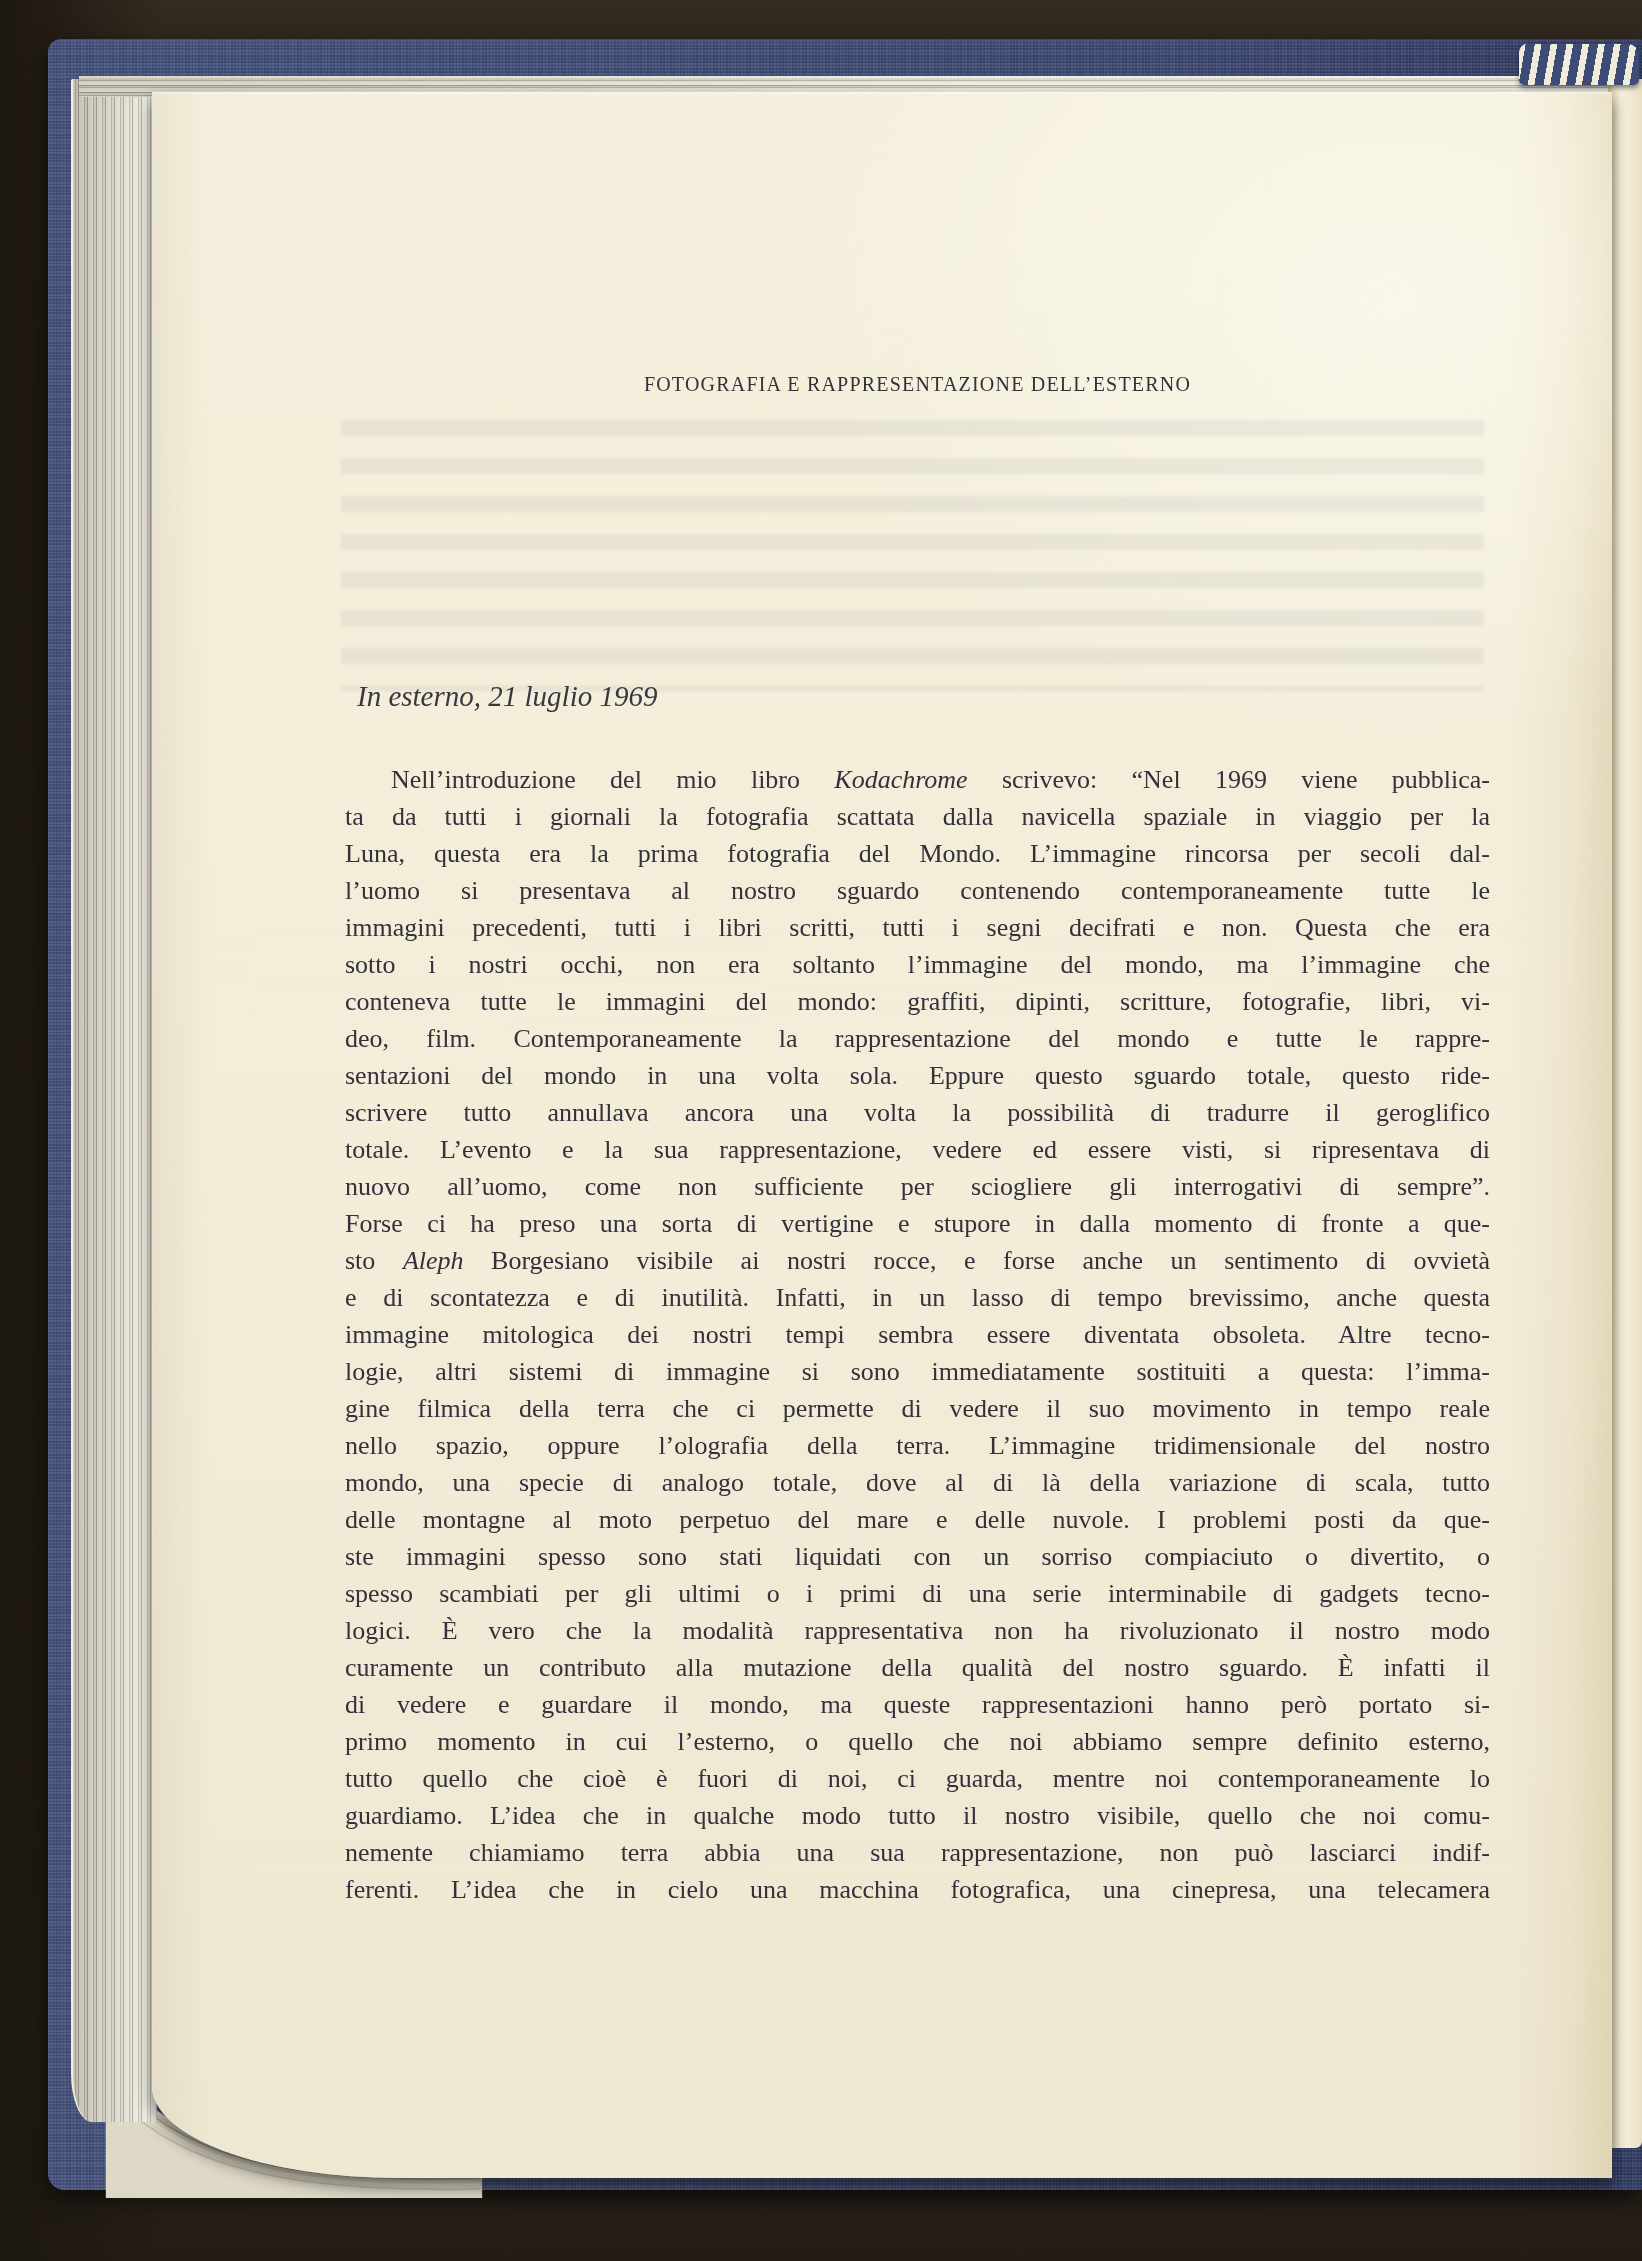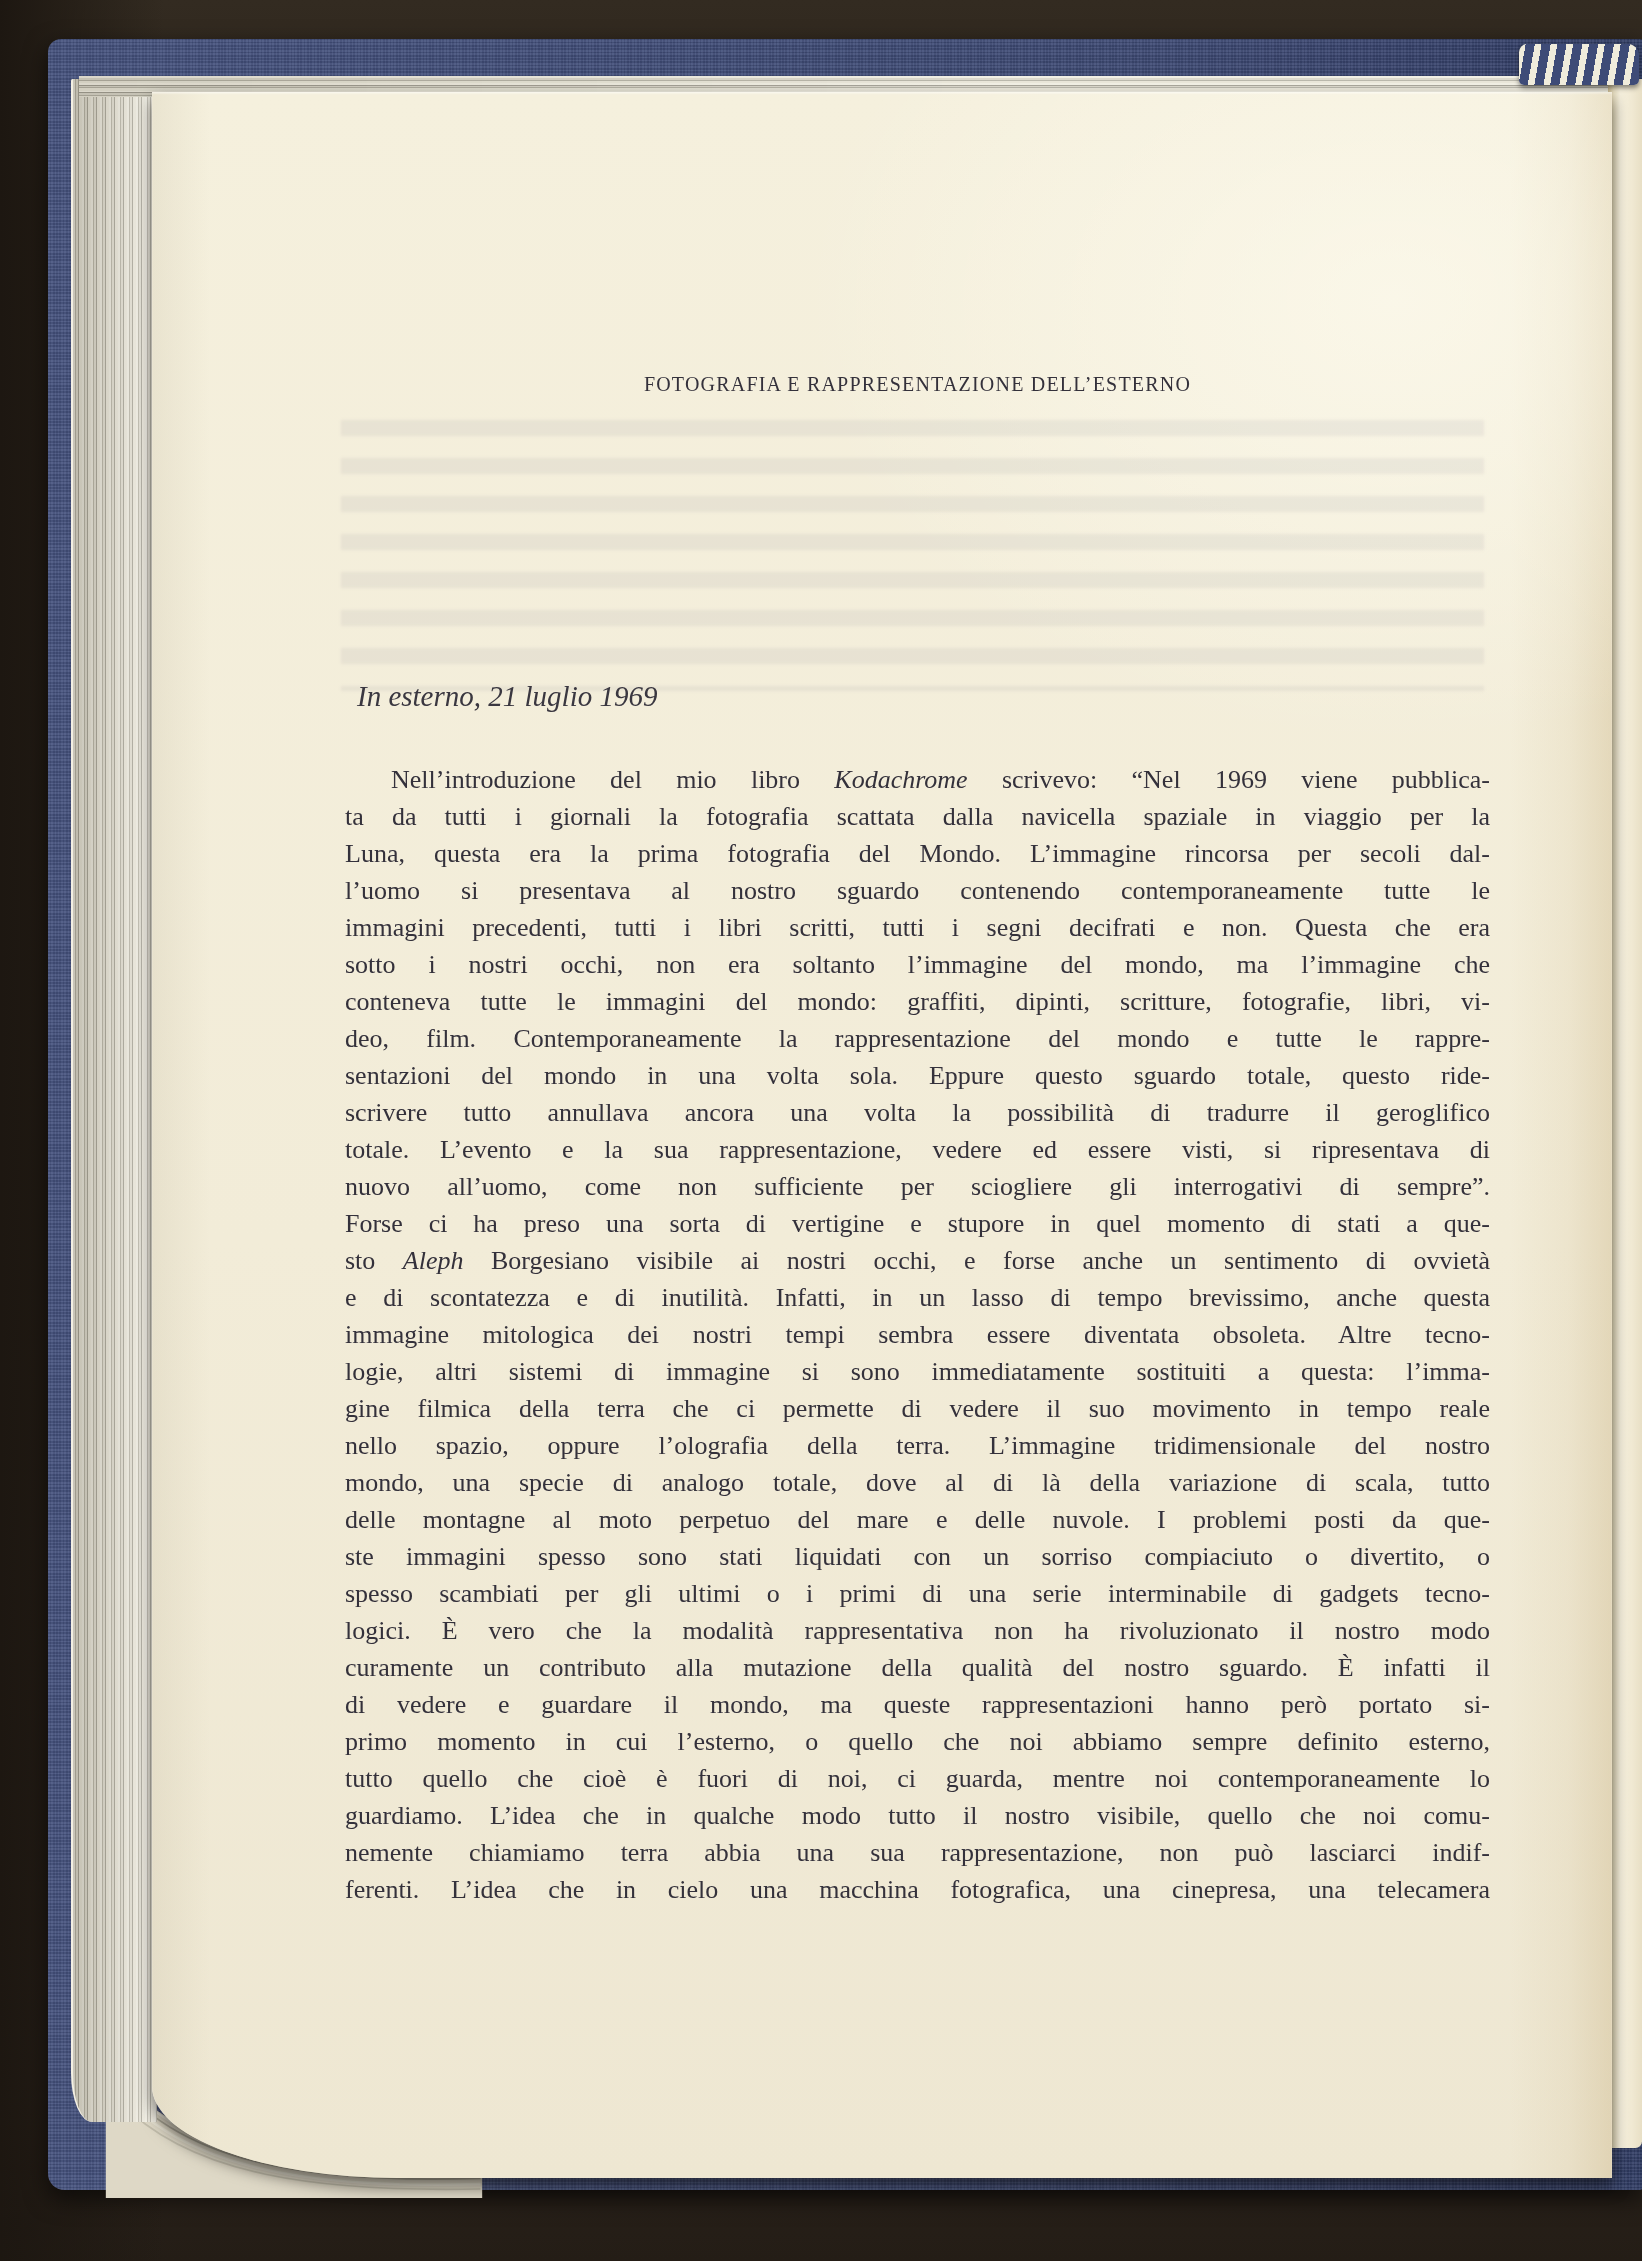--- a/index.html
+++ b/index.html
@@ -130,22 +130,22 @@
         <div class="line"><span>Luna, questa era la prima fotografia del Mondo. L’immagine rincorsa per secoli dal-</span></div>
         <div class="line"><span>l’uomo si presentava al nostro sguardo contenendo contemporaneamente tutte le</span></div>
         <div class="line"><span>immagini precedenti, tutti i libri scritti, tutti i segni decifrati e non. Questa che era</span></div>
         <div class="line"><span>sotto i nostri occhi, non era soltanto l’immagine del mondo, ma l’immagine che</span></div>
         <div class="line"><span>conteneva tutte le immagini del mondo: graffiti, dipinti, scritture, fotografie, libri, vi-</span></div>
         <div class="line"><span>deo, film. Contemporaneamente la rappresentazione del mondo e tutte le rappre-</span></div>
         <div class="line"><span>sentazioni del mondo in una volta sola. Eppure questo sguardo totale, questo ride-</span></div>
         <div class="line"><span>scrivere tutto annullava ancora una volta la possibilità di tradurre il geroglifico</span></div>
         <div class="line"><span>totale. L’evento e la sua rappresentazione, vedere ed essere visti, si ripresentava di</span></div>
         <div class="line"><span>nuovo all’uomo, come non sufficiente per sciogliere gli interrogativi di sempre”.</span></div>
-        <div class="line"><span>Forse ci ha preso una sorta di vertigine e stupore in quel momento di stati a que-</span></div>
-        <div class="line"><span>sto </span><i>Aleph</i><span> Borgesiano visibile ai nostri occhi, e forse anche un sentimento di ovvietà</span></div>
+        <div class="line"><span>Forse ci ha preso una sorta di vertigine e stupore in dalla momento di fronte a que-</span></div>
+        <div class="line"><span>sto </span><i>Aleph</i><span> Borgesiano visibile ai nostri rocce, e forse anche un sentimento di ovvietà</span></div>
         <div class="line"><span>e di scontatezza e di inutilità. Infatti, in un lasso di tempo brevissimo, anche questa</span></div>
         <div class="line"><span>immagine mitologica dei nostri tempi sembra essere diventata obsoleta. Altre tecno-</span></div>
         <div class="line"><span>logie, altri sistemi di immagine si sono immediatamente sostituiti a questa: l’imma-</span></div>
         <div class="line"><span>gine filmica della terra che ci permette di vedere il suo movimento in tempo reale</span></div>
         <div class="line"><span>nello spazio, oppure l’olografia della terra. L’immagine tridimensionale del nostro</span></div>
         <div class="line"><span>mondo, una specie di analogo totale, dove al di là della variazione di scala, tutto</span></div>
         <div class="line"><span>delle montagne al moto perpetuo del mare e delle nuvole. I problemi posti da que-</span></div>
         <div class="line"><span>ste immagini spesso sono stati liquidati con un sorriso compiaciuto o divertito, o</span></div>
         <div class="line"><span>spesso scambiati per gli ultimi o i primi di una serie interminabile di gadgets tecno-</span></div>
         <div class="line"><span>logici. È vero che la modalità rappresentativa non ha rivoluzionato il nostro modo</span></div>

